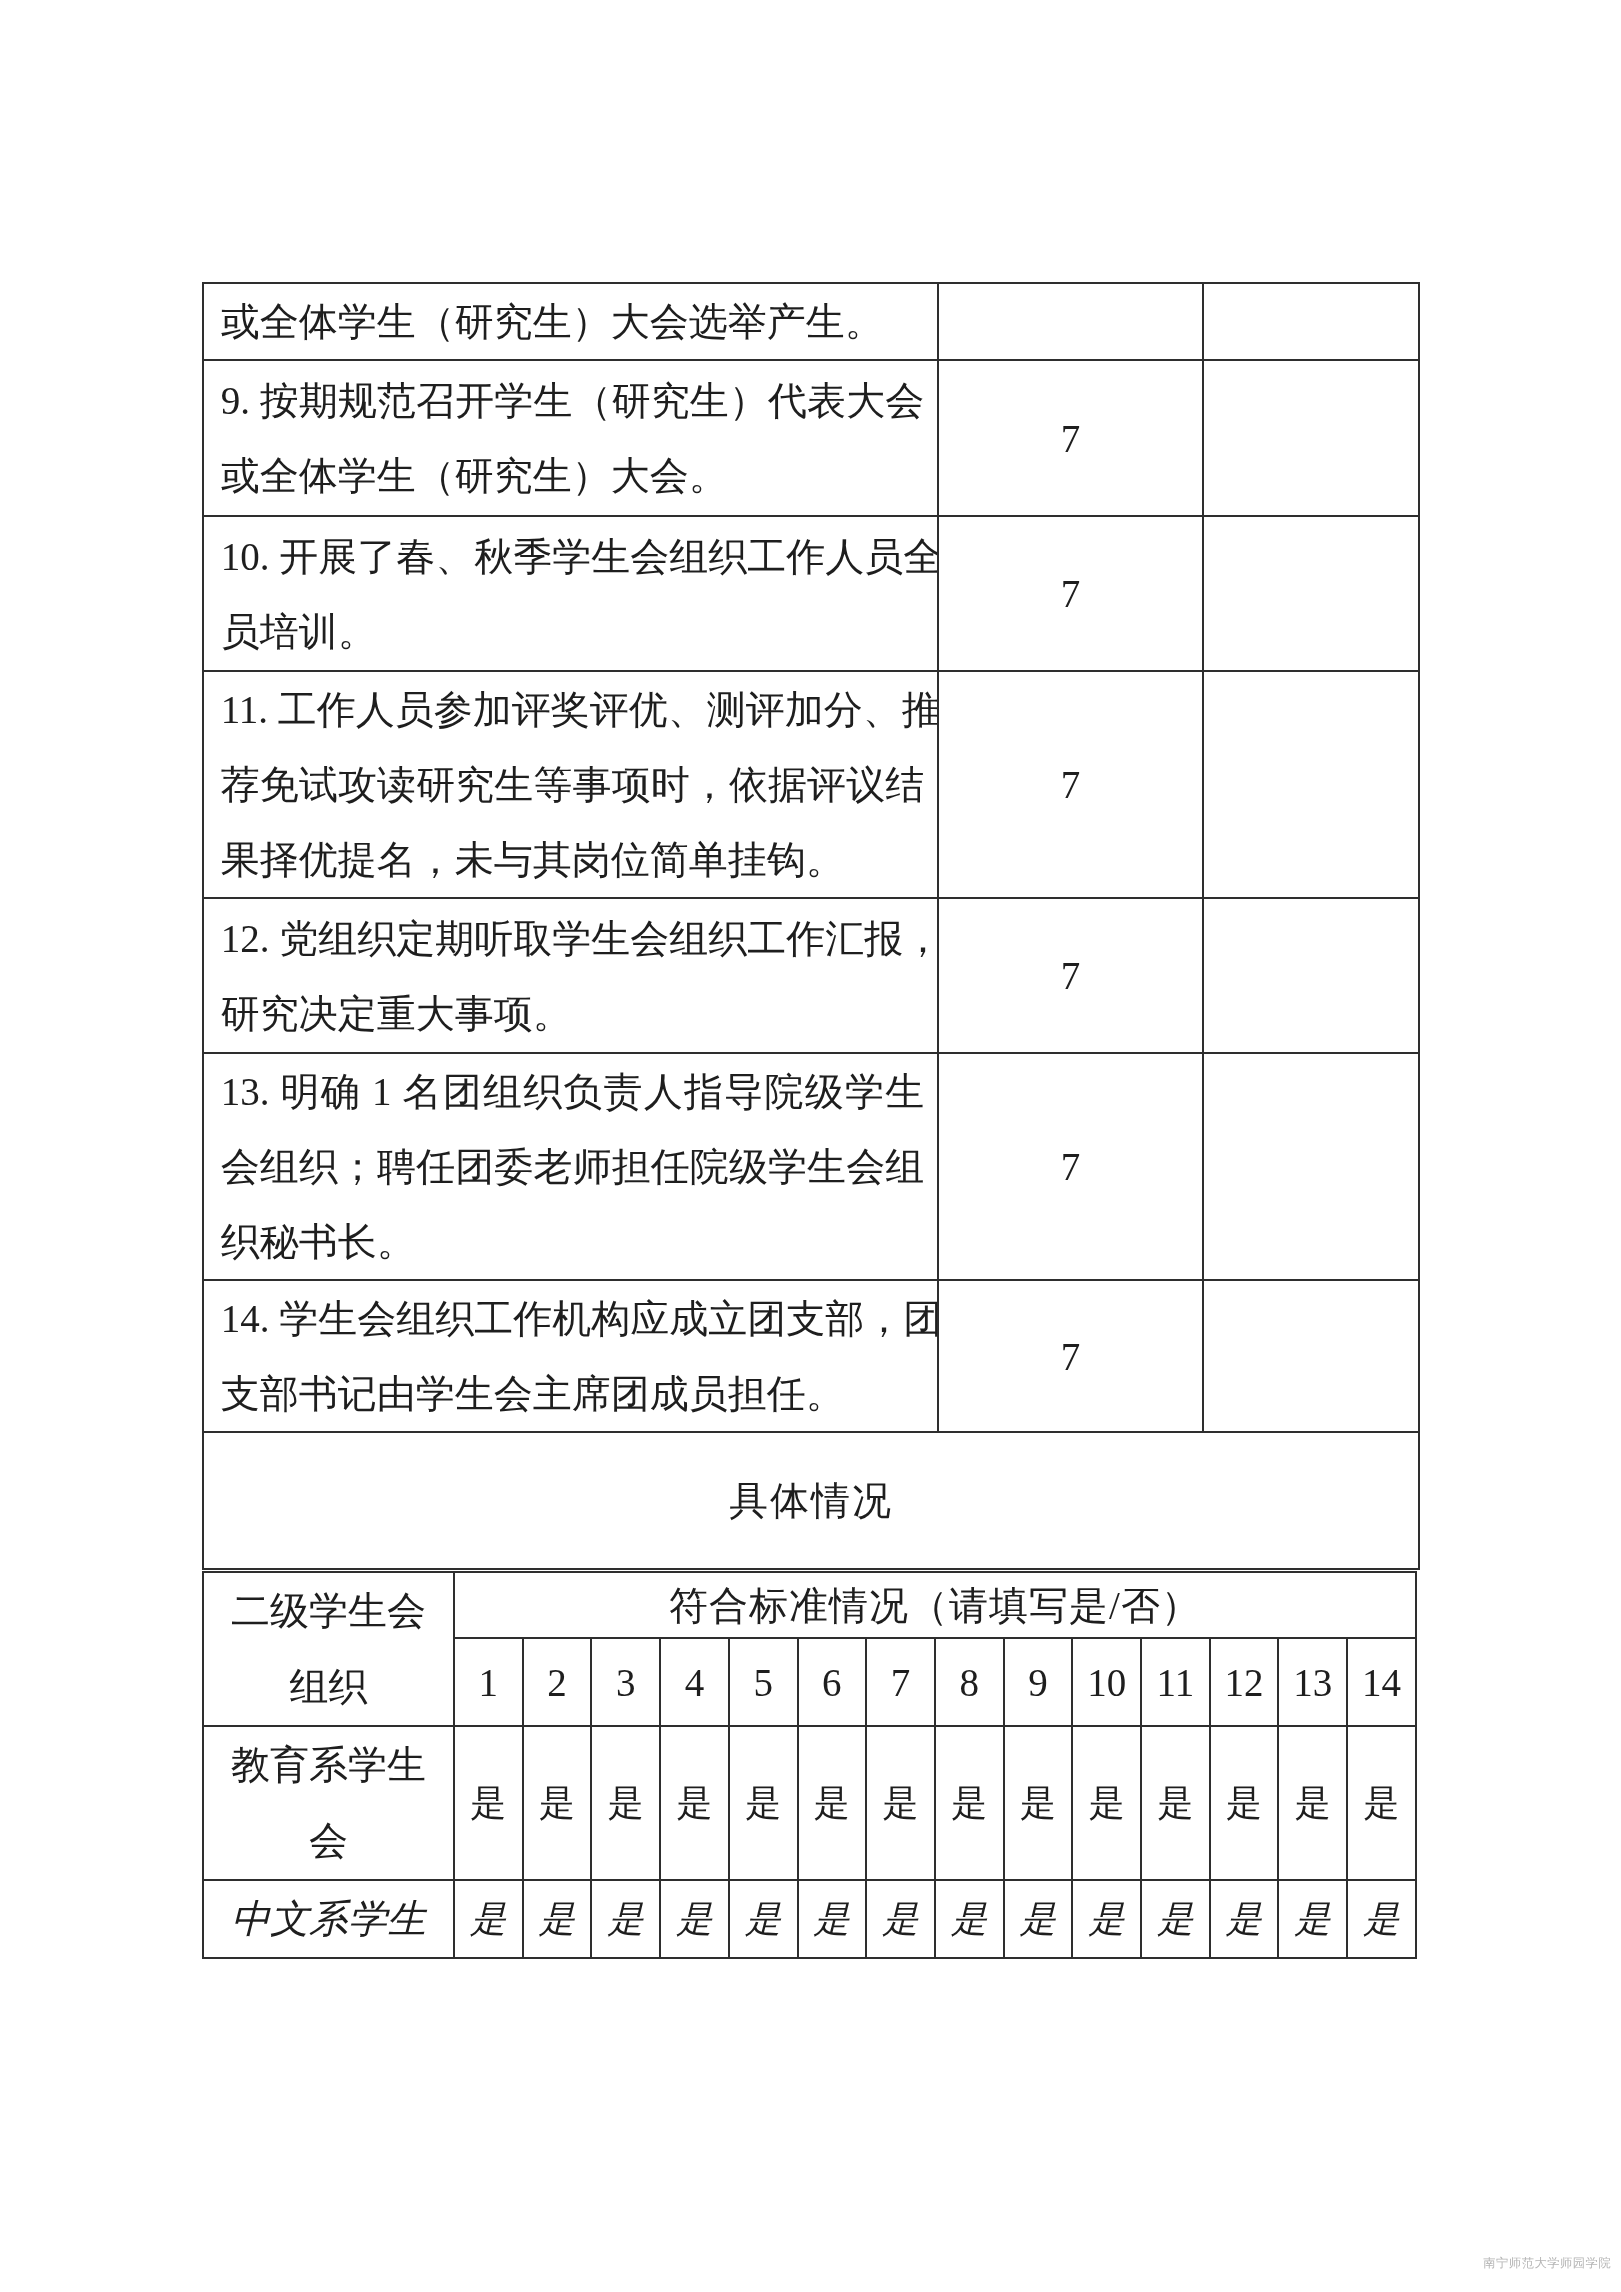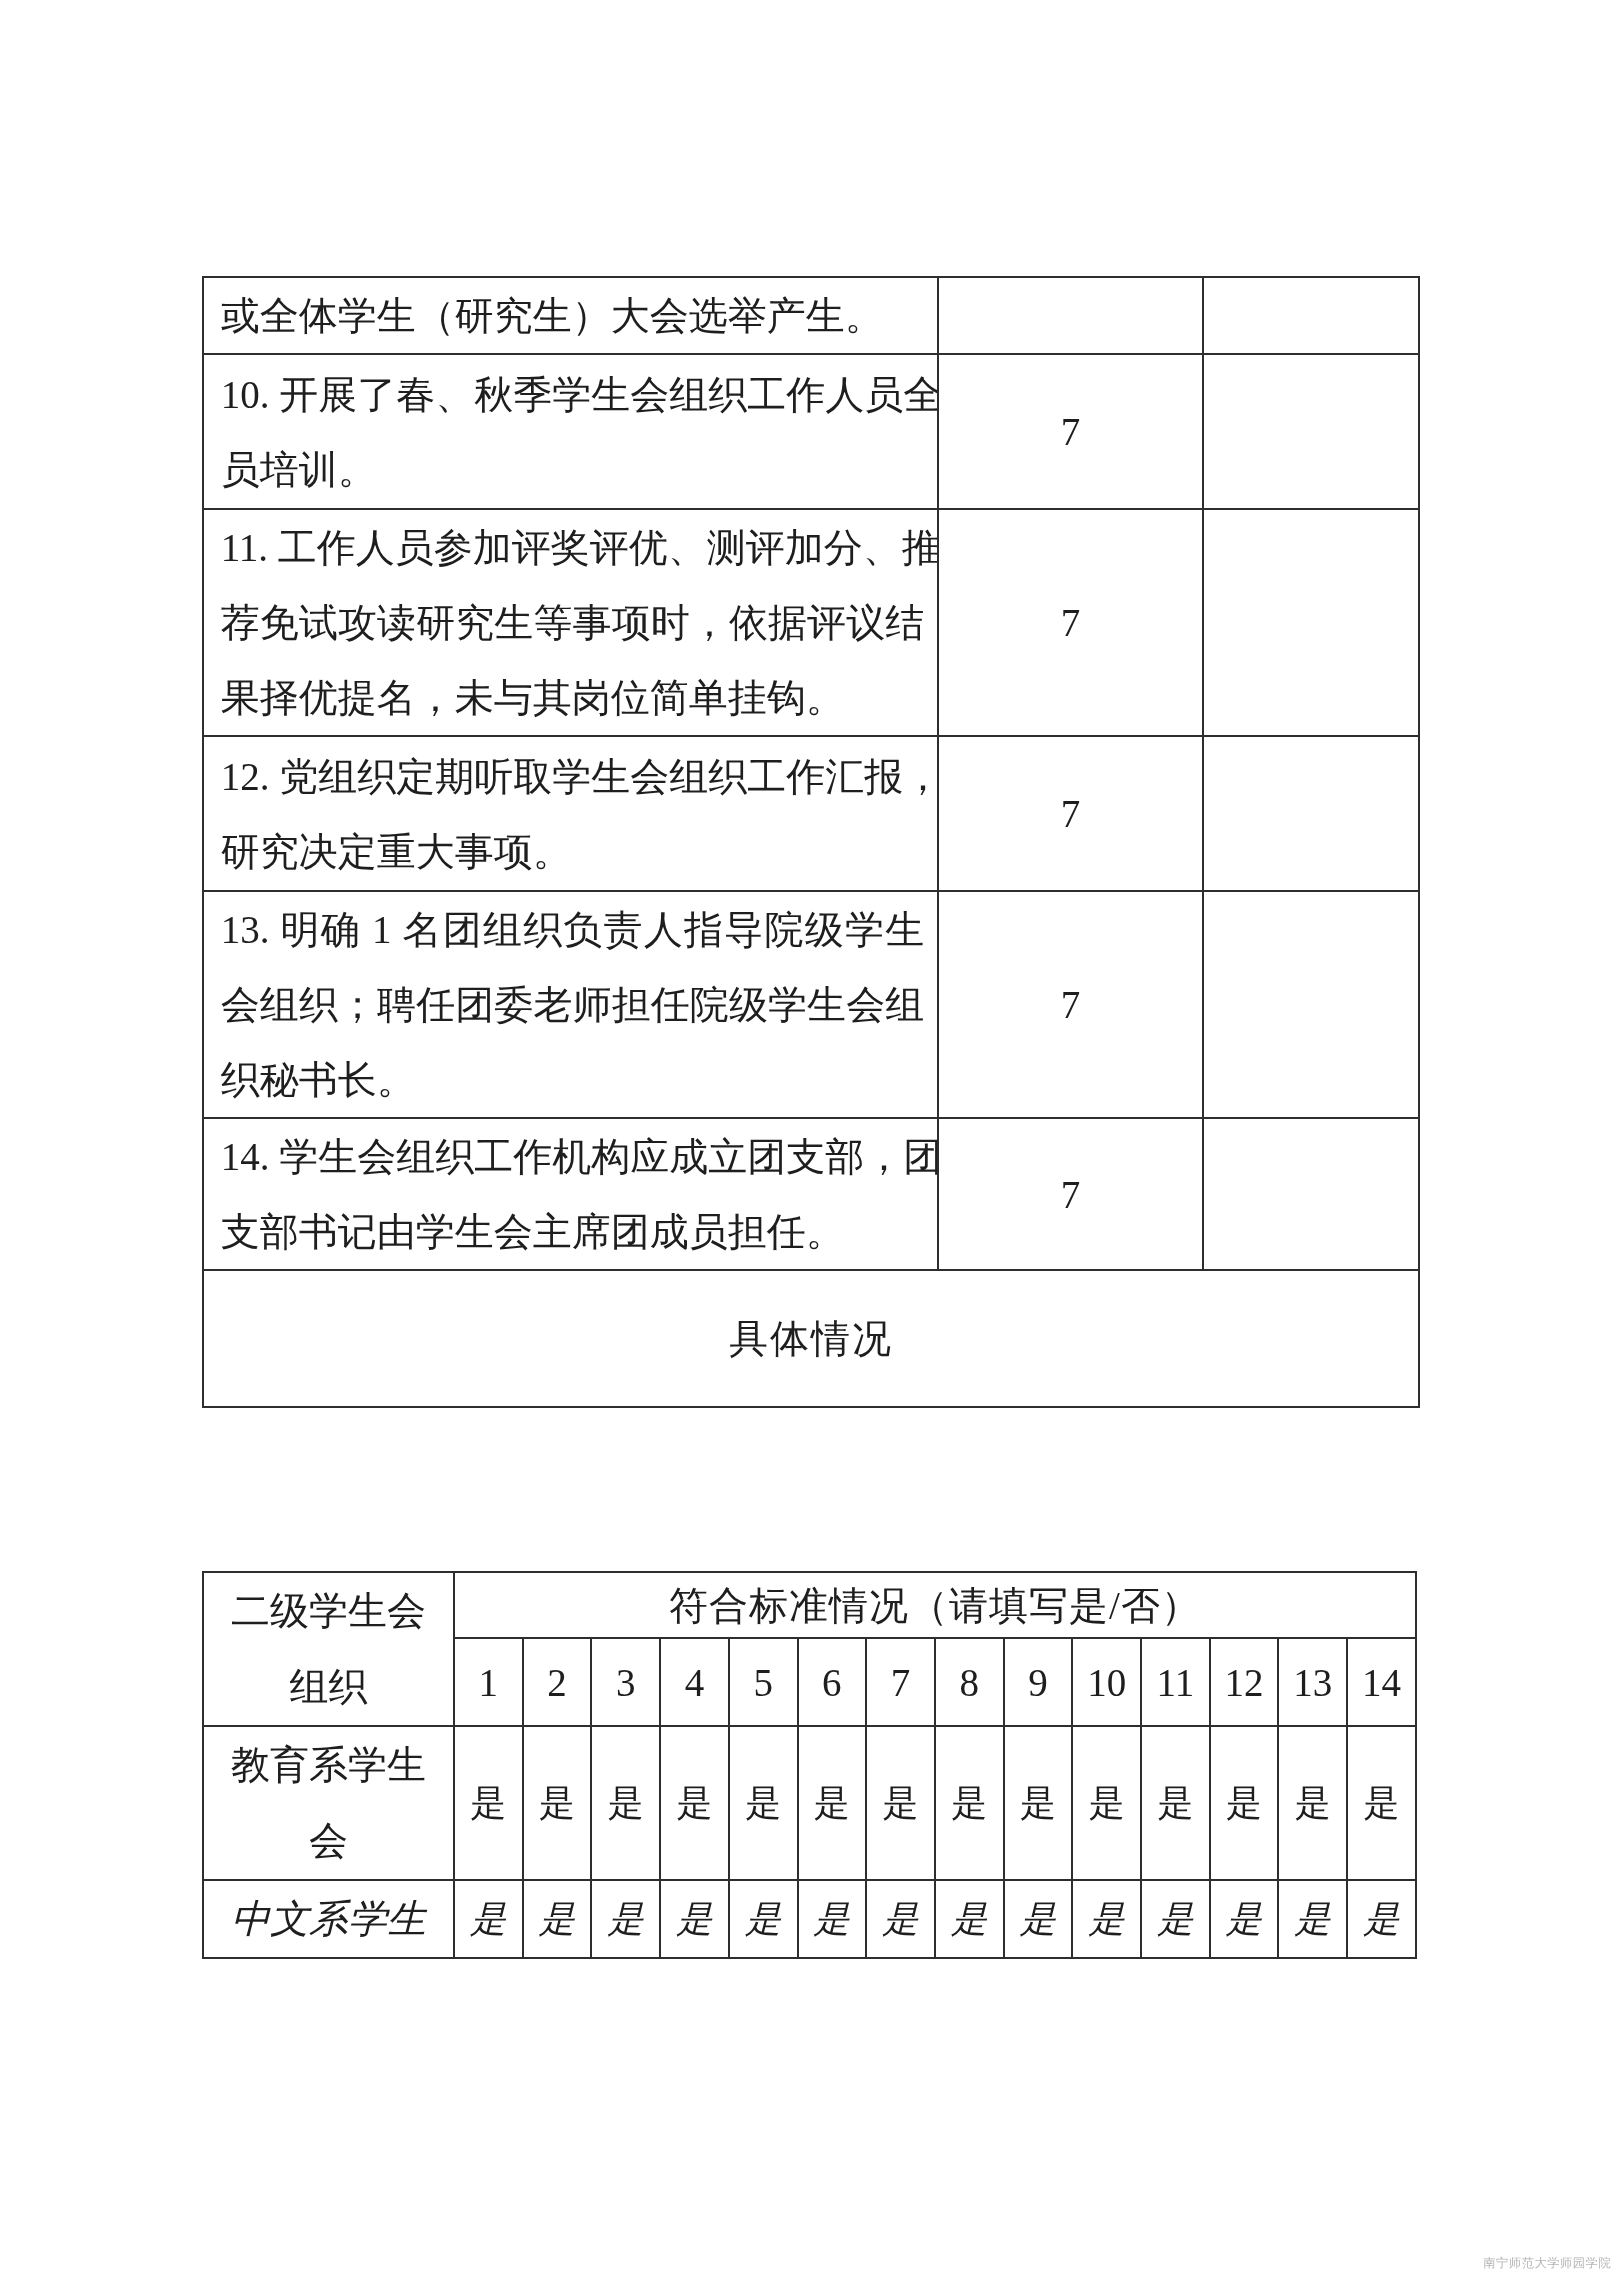--- a/index.html
+++ b/index.html
@@ -14,21 +14,21 @@
   .page { position: absolute; inset: 0; background: #ffffff; }
 
   table {
     border-collapse: collapse;
     table-layout: fixed;
     position: absolute;
     left: 202px;
     width: 1215px;
     border: 2.9px solid #2e2e2e;
   }
-  table.upper { top: 276px; padding-left: 8px; }
+  table.upper { top: 282px; padding-left: 8px; }
   table.lower { top: 1571px; }
 
   td {
     border: 2px solid #2e2e2e;
     border-top-width: 2.9px;
     border-bottom-width: 2.9px;
     vertical-align: middle;
     padding: 0;
     overflow: hidden;
   }
@@ -96,20 +96,30 @@
         <tr class="h76">
       <td class="crit">
         <div class="lines">
           <div class="line">或全体学生（研究生）大会选举产生。</div>
         </div>
       </td>
       <td class="score"></td>
       <td class="blank"></td>
     </tr>
 
+    <tr class="h159">
+      <td class="crit">
+        <div class="lines">
+          <div class="line">9. 按期规范召开学生（研究生）代表大会</div>
+              <div class="line">或全体学生（研究生）大会。</div>
+        </div>
+      </td>
+      <td class="score">7</td>
+      <td class="blank"></td>
+    </tr>
 
     <tr class="h158">
       <td class="crit">
         <div class="lines">
           <div class="line">10. 开展了春、秋季学生会组织工作人员全</div>
               <div class="line">员培训。</div>
         </div>
       </td>
       <td class="score">7</td>
       <td class="blank"></td>

